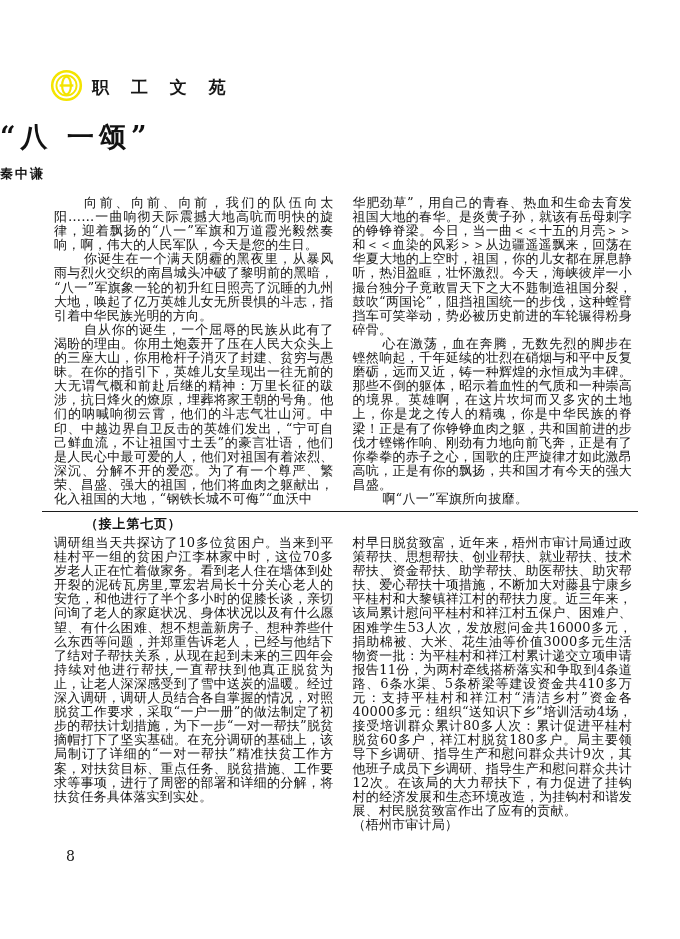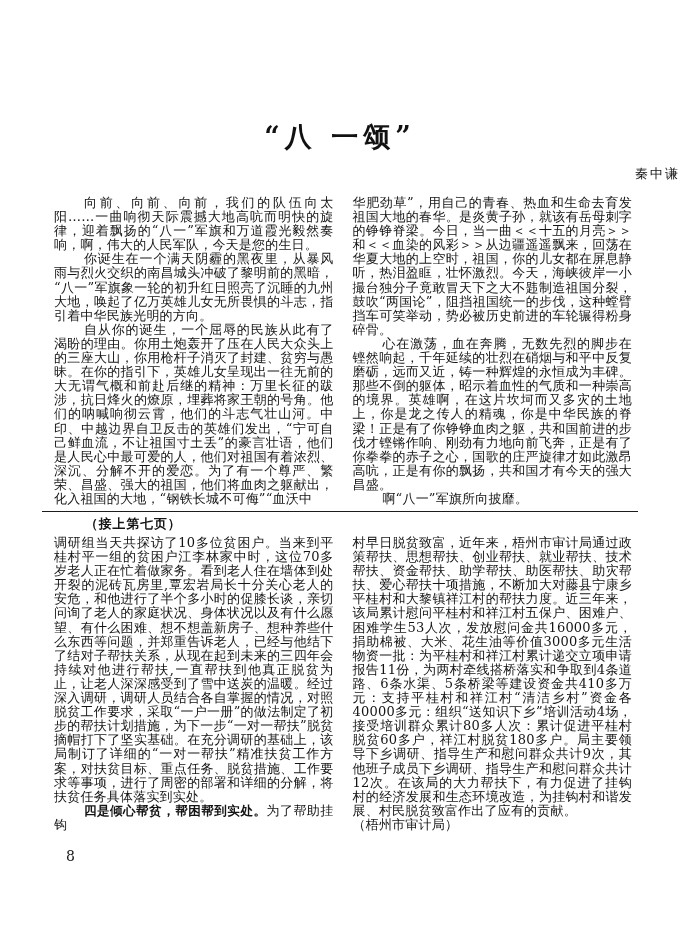--- a/index.html
+++ b/index.html
@@ -20,29 +20,28 @@
   .masthead-title {
     margin-left:9px;
     font-size:17px; font-weight:bold;
     letter-spacing:8px;
     color:#161616;
     white-space:nowrap;
   }
   
   .poem-title {
     position:absolute; left:0; top:119px; width:100%;
-    text-align:center;
     font-size:27px; font-weight:600;
     letter-spacing:5px;
     color:#111;
   }
   .poem-author {
     position:absolute; left:0; top:165px; width:100%;
-    text-align:right;
-    font-size:13px; font-weight:normal;
+    text-align:left;
+    font-size:13px; font-weight:bold;
     letter-spacing:2px;
   }
   
   .poem-body {
     position:absolute; left:54px; top:196px; width:578px;
   }
   .cols { display:flex; gap:19px; }
   .col { width:280px; }
   p.para {
     margin:0;
@@ -86,20 +85,31 @@
   .page-number {
     position:absolute; left:66px; top:848px;
     font-size:14px;
   }
 </style>
 </head>
 <body>
 
 <div class="page">
 
+  <div class="masthead">
+    <span>
+      <svg class="logo" viewBox="0 0 36 38" aria-hidden="true">
+        <circle cx="18" cy="19" r="15.6" fill="none" stroke="#f4e400" stroke-width="2.8"></circle>
+        <circle cx="18" cy="19" r="11" fill="none" stroke="#f4e400" stroke-width="2"></circle>
+        <ellipse cx="18" cy="19" rx="4.8" ry="9.6" fill="none" stroke="#f4e400" stroke-width="2.4"></ellipse>
+        <line x1="10.5" y1="19" x2="25.5" y2="19" stroke="#f4e400" stroke-width="2.6"></line>
+      </svg>
+    </span>
+    <span class="masthead-title">职 工 文 苑</span>
+  </div>
 
   <div class="poem-title">“八 一颂”</div>
   <div class="poem-author">秦中谦</div>
 
   <section class="poem-body">
     <div class="cols">
       <div class="col">
         <p class="para indent">向前、向前、向前，我们的队伍向太阳……一曲响彻天际震撼大地高吭而明快的旋律，迎着飘扬的“八一”军旗和万道霞光毅然奏响，啊，伟大的人民军队，今天是您的生日。</p>
         <p class="para indent">你诞生在一个满天阴霾的黑夜里，从暴风雨与烈火交织的南昌城头冲破了黎明前的黑暗，“八一”军旗象一轮的初升红日照亮了沉睡的九州大地，唤起了亿万英雄儿女无所畏惧的斗志，指引着中华民族光明的方向。</p>
         <p class="para indent">自从你的诞生，一个屈辱的民族从此有了渴盼的理由。你用土炮轰开了压在人民大众头上的三座大山，你用枪杆子消灭了封建、贫穷与愚昧。在你的指引下，英雄儿女呈现出一往无前的大无谓气概和前赴后继的精神：万里长征的跋涉，抗日烽火的燎原，埋葬将家王朝的号角。他们的呐喊响彻云霄，他们的斗志气壮山河。中印、中越边界自卫反击的英雄们发出，“宁可自己鲜血流，不让祖国寸土丢”的豪言壮语，他们是人民心中最可爱的人，他们对祖国有着浓烈、深沉、分解不开的爱恋。为了有一个尊严、繁荣、昌盛、强大的祖国，他们将血肉之躯献出，化入祖国的大地，“钢铁长城不可侮”“血沃中</p>
@@ -112,21 +122,20 @@
     </div>
   </section>
 
   <hr class="divider">
 
   <section class="article">
     <div class="article-note">（接上第七页）</div>
     <div class="cols">
       <div class="col">
         <p class="para">调研组当天共探访了10多位贫困户。当来到平桂村平一组的贫困户江李林家中时，这位70多岁老人正在忙着做家务。看到老人住在墙体到处开裂的泥砖瓦房里,覃宏岩局长十分关心老人的安危，和他进行了半个多小时的促膝长谈，亲切问询了老人的家庭状况、身体状况以及有什么愿望、有什么困难、想不想盖新房子、想种养些什么东西等问题，并郑重告诉老人，已经与他结下了结对子帮扶关系，从现在起到未来的三四年会持续对他进行帮扶,一直帮扶到他真正脱贫为止，让老人深深感受到了雪中送炭的温暖。经过深入调研，调研人员结合各自掌握的情况，对照脱贫工作要求，采取“一户一册”的做法制定了初步的帮扶计划措施，为下一步“一对一帮扶”脱贫摘帽打下了坚实基础。在充分调研的基础上，该局制订了详细的“一对一帮扶”精准扶贫工作方案，对扶贫目标、重点任务、脱贫措施、工作要求等事项，进行了周密的部署和详细的分解，将扶贫任务具体落实到实处。</p>
-        <p class="para indent"><span class="lead-bold">四是倾心帮贫，帮困帮到实处。</span><span>为了帮助挂钩</span></p>
       </div>
       <div class="col">
         <p class="para">村早日脱贫致富，近年来，梧州市审计局通过政策帮扶、思想帮扶、创业帮扶、就业帮扶、技术帮扶、资金帮扶、助学帮扶、助医帮扶、助灾帮扶、爱心帮扶十项措施，不断加大对藤县宁康乡平桂村和大黎镇祥江村的帮扶力度。近三年来，该局累计慰问平桂村和祥江村五保户、困难户、困难学生53人次，发放慰问金共16000多元，捐助棉被、大米、花生油等价值3000多元生活物资一批：为平桂村和祥江村累计递交立项申请报告11份，为两村牵线搭桥落实和争取到4条道路、6条水渠、5条桥梁等建设资金共410多万元：支持平桂村和祥江村“清洁乡村”资金各40000多元：组织“送知识下乡”培训活动4场，接受培训群众累计80多人次：累计促进平桂村脱贫60多户，祥江村脱贫180多户。局主要领导下乡调研、指导生产和慰问群众共计9次，其他班子成员下乡调研、指导生产和慰问群众共计12次。在该局的大力帮扶下，有力促进了挂钩村的经济发展和生态环境改造，为挂钩村和谐发展、村民脱贫致富作出了应有的贡献。</p>
         <p class="para attribution">（梧州市审计局）</p>
       </div>
     </div>
   </section>
 
   <div class="page-number">8</div>
 

